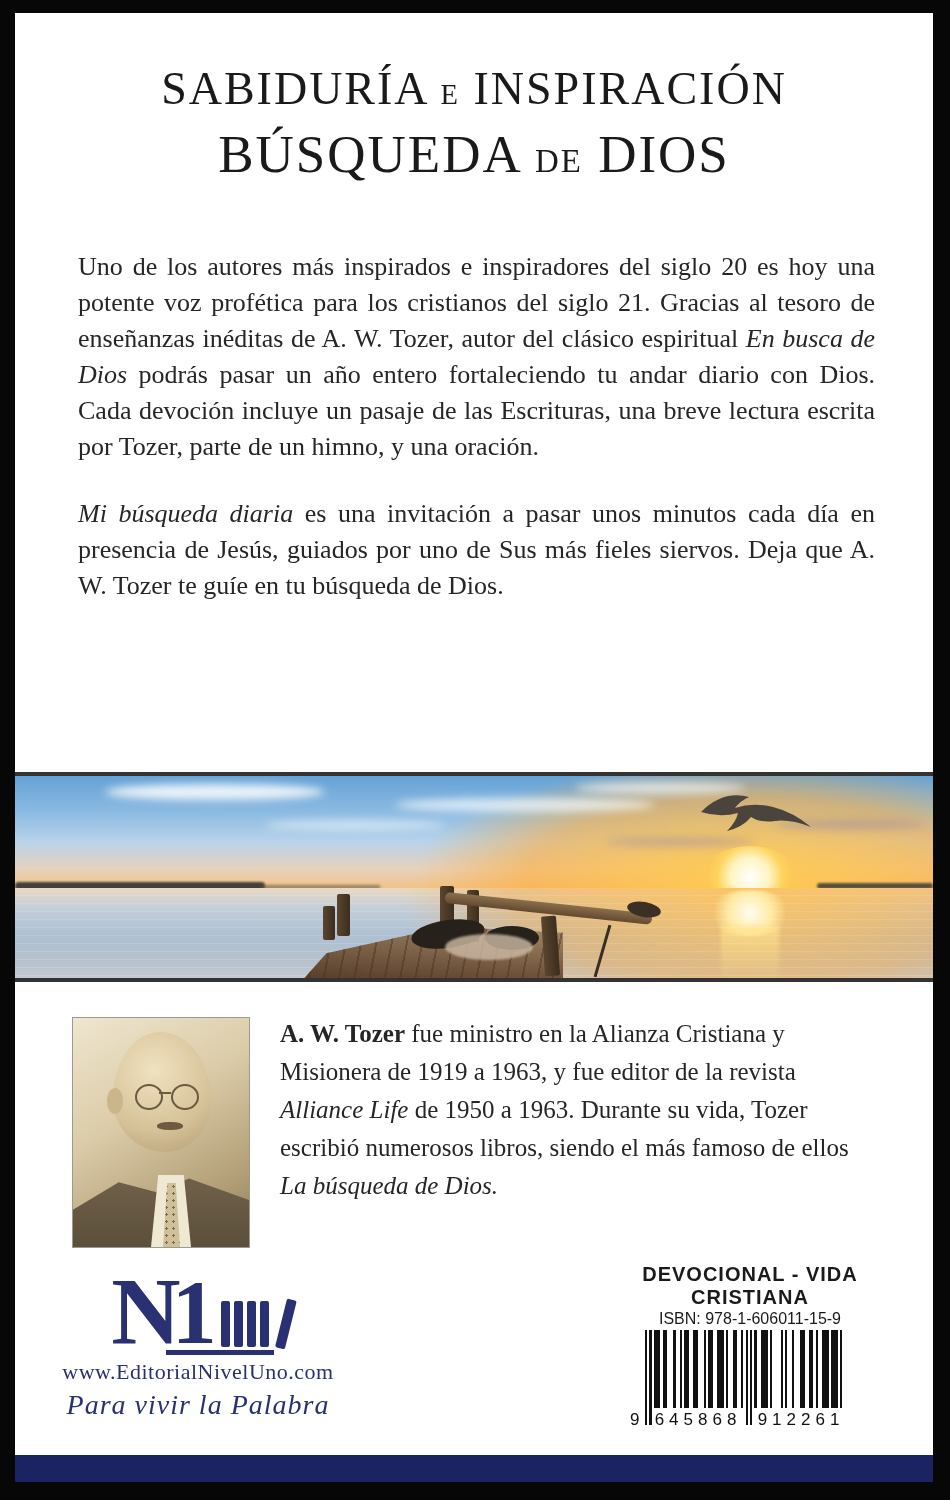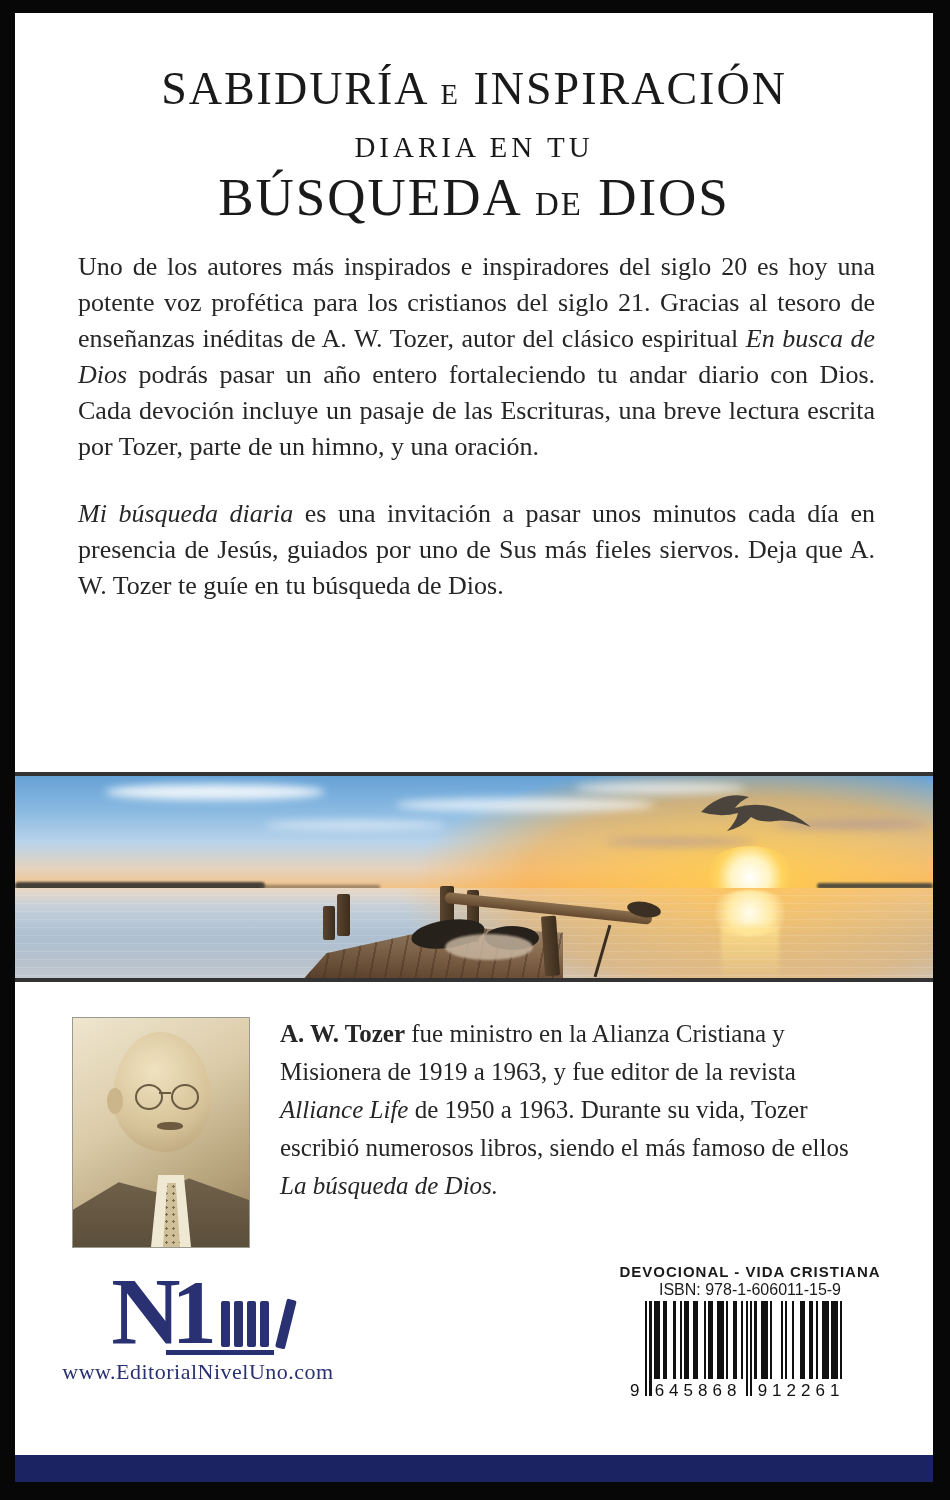--- a/index.html
+++ b/index.html
@@ -96,39 +96,38 @@
   .book-spine{width:9px;height:46px;background:#2a3173;margin-right:4px;border-radius:2px;}
   .book-lean{width:10px;height:50px;background:#2a3173;margin-left:2px;border-radius:2px;
        transform:rotate(14deg);transform-origin:bottom left;}
   .logo-underline{height:5px;background:#2a3173;width:108px;margin:1px auto 0 auto;margin-left:118px;}
   .pub-url{font-size:22px;margin-top:4px;letter-spacing:.5px;}
   .pub-tagline{font-size:28px;font-style:italic;margin-top:4px;letter-spacing:1px;}
 
   
   .barcode-block{position:absolute;left:585px;top:1250px;width:300px;text-align:center;
        font-family:"Liberation Sans", sans-serif;color:#1a1a1a;}
-  .bc-category{font-size:15px;letter-spacing:1px;font-weight:bold;}
+  .bc-category{font-size:20px;letter-spacing:1px;font-weight:bold;}
   .bc-isbn{font-size:16px;margin-top:1px;}
   .bars{position:relative;width:210px;height:98px;margin:2px auto 0 auto;display:flex;align-items:flex-start;}
   .module{width:2.2px;height:78px;}
   .module.tall{height:95px;}
   .bc-num{position:absolute;bottom:-2px;font-size:17px;color:#111;}
   .bc-num-left{left:-15px;}
   .bc-num-g1{left:7px;width:92px;letter-spacing:5px;text-align:center;}
   .bc-num-g2{left:109px;width:94px;letter-spacing:5px;text-align:center;}
 </style>
 </head>
 <body>
 
 <div class="page">
   <div class="panel">
 
     <header class="title-block">
       <div class="t1"><span>SABIDURÍA</span> <span class="tsmall">e</span> <span>INSPIRACIÓN</span></div>
-      <div class="t2">DIARIA EN TU</div>
       <div class="t3"><span>BÚSQUEDA</span> <span class="tsmall">de</span> <span>DIOS</span></div>
     </header>
 
     <section class="copy">
       <p><span>Uno de los autores más inspirados e inspiradores del siglo 20 es hoy una potente voz profética para los cristianos del siglo 21. Gracias al tesoro de enseñanzas inéditas de A. W. Tozer, autor del clásico espiritual </span><em>En busca de Dios</em><span> podrás pasar un año entero fortaleciendo tu andar diario con Dios. Cada devoción incluye un pasaje de las Escrituras, una breve lectura escrita por Tozer, parte de un himno, y una oración.</span></p>
       <p><em>Mi búsqueda diaria</em><span> es una invitación a pasar unos minutos cada día en presencia de Jesús, guiados por uno de Sus más fieles siervos. Deja que A. W. Tozer te guíe en tu búsqueda de Dios.</span></p>
     </section>
 
     <figure class="hero" style="margin:0;">
       <div class="sky"></div>
@@ -191,20 +190,21 @@
           <span class="logo-books">
             <span class="book-spine"></span>
             <span class="book-spine"></span>
             <span class="book-spine"></span>
             <span class="book-spine"></span>
             <span class="book-lean"></span>
           </span>
         </div>
         <div class="logo-underline"></div>
         <div class="pub-url">www.EditorialNivelUno.com</div>
+        <div class="pub-tagline">Para vivir la Palabra</div>
       </div>
 
       <div class="barcode-block">
         <div class="bc-category">DEVOCIONAL - VIDA CRISTIANA</div>
         <div class="bc-isbn">ISBN: 978-1-606011-15-9</div>
         <div class="bars" id="barcode-bars">
           <span class="bc-num bc-num-left">9</span>
           <span class="bc-num bc-num-g1">645868</span>
           <span class="bc-num bc-num-g2">912261</span>
         <div class="module tall" style="background: rgb(17, 17, 17);"></div>

